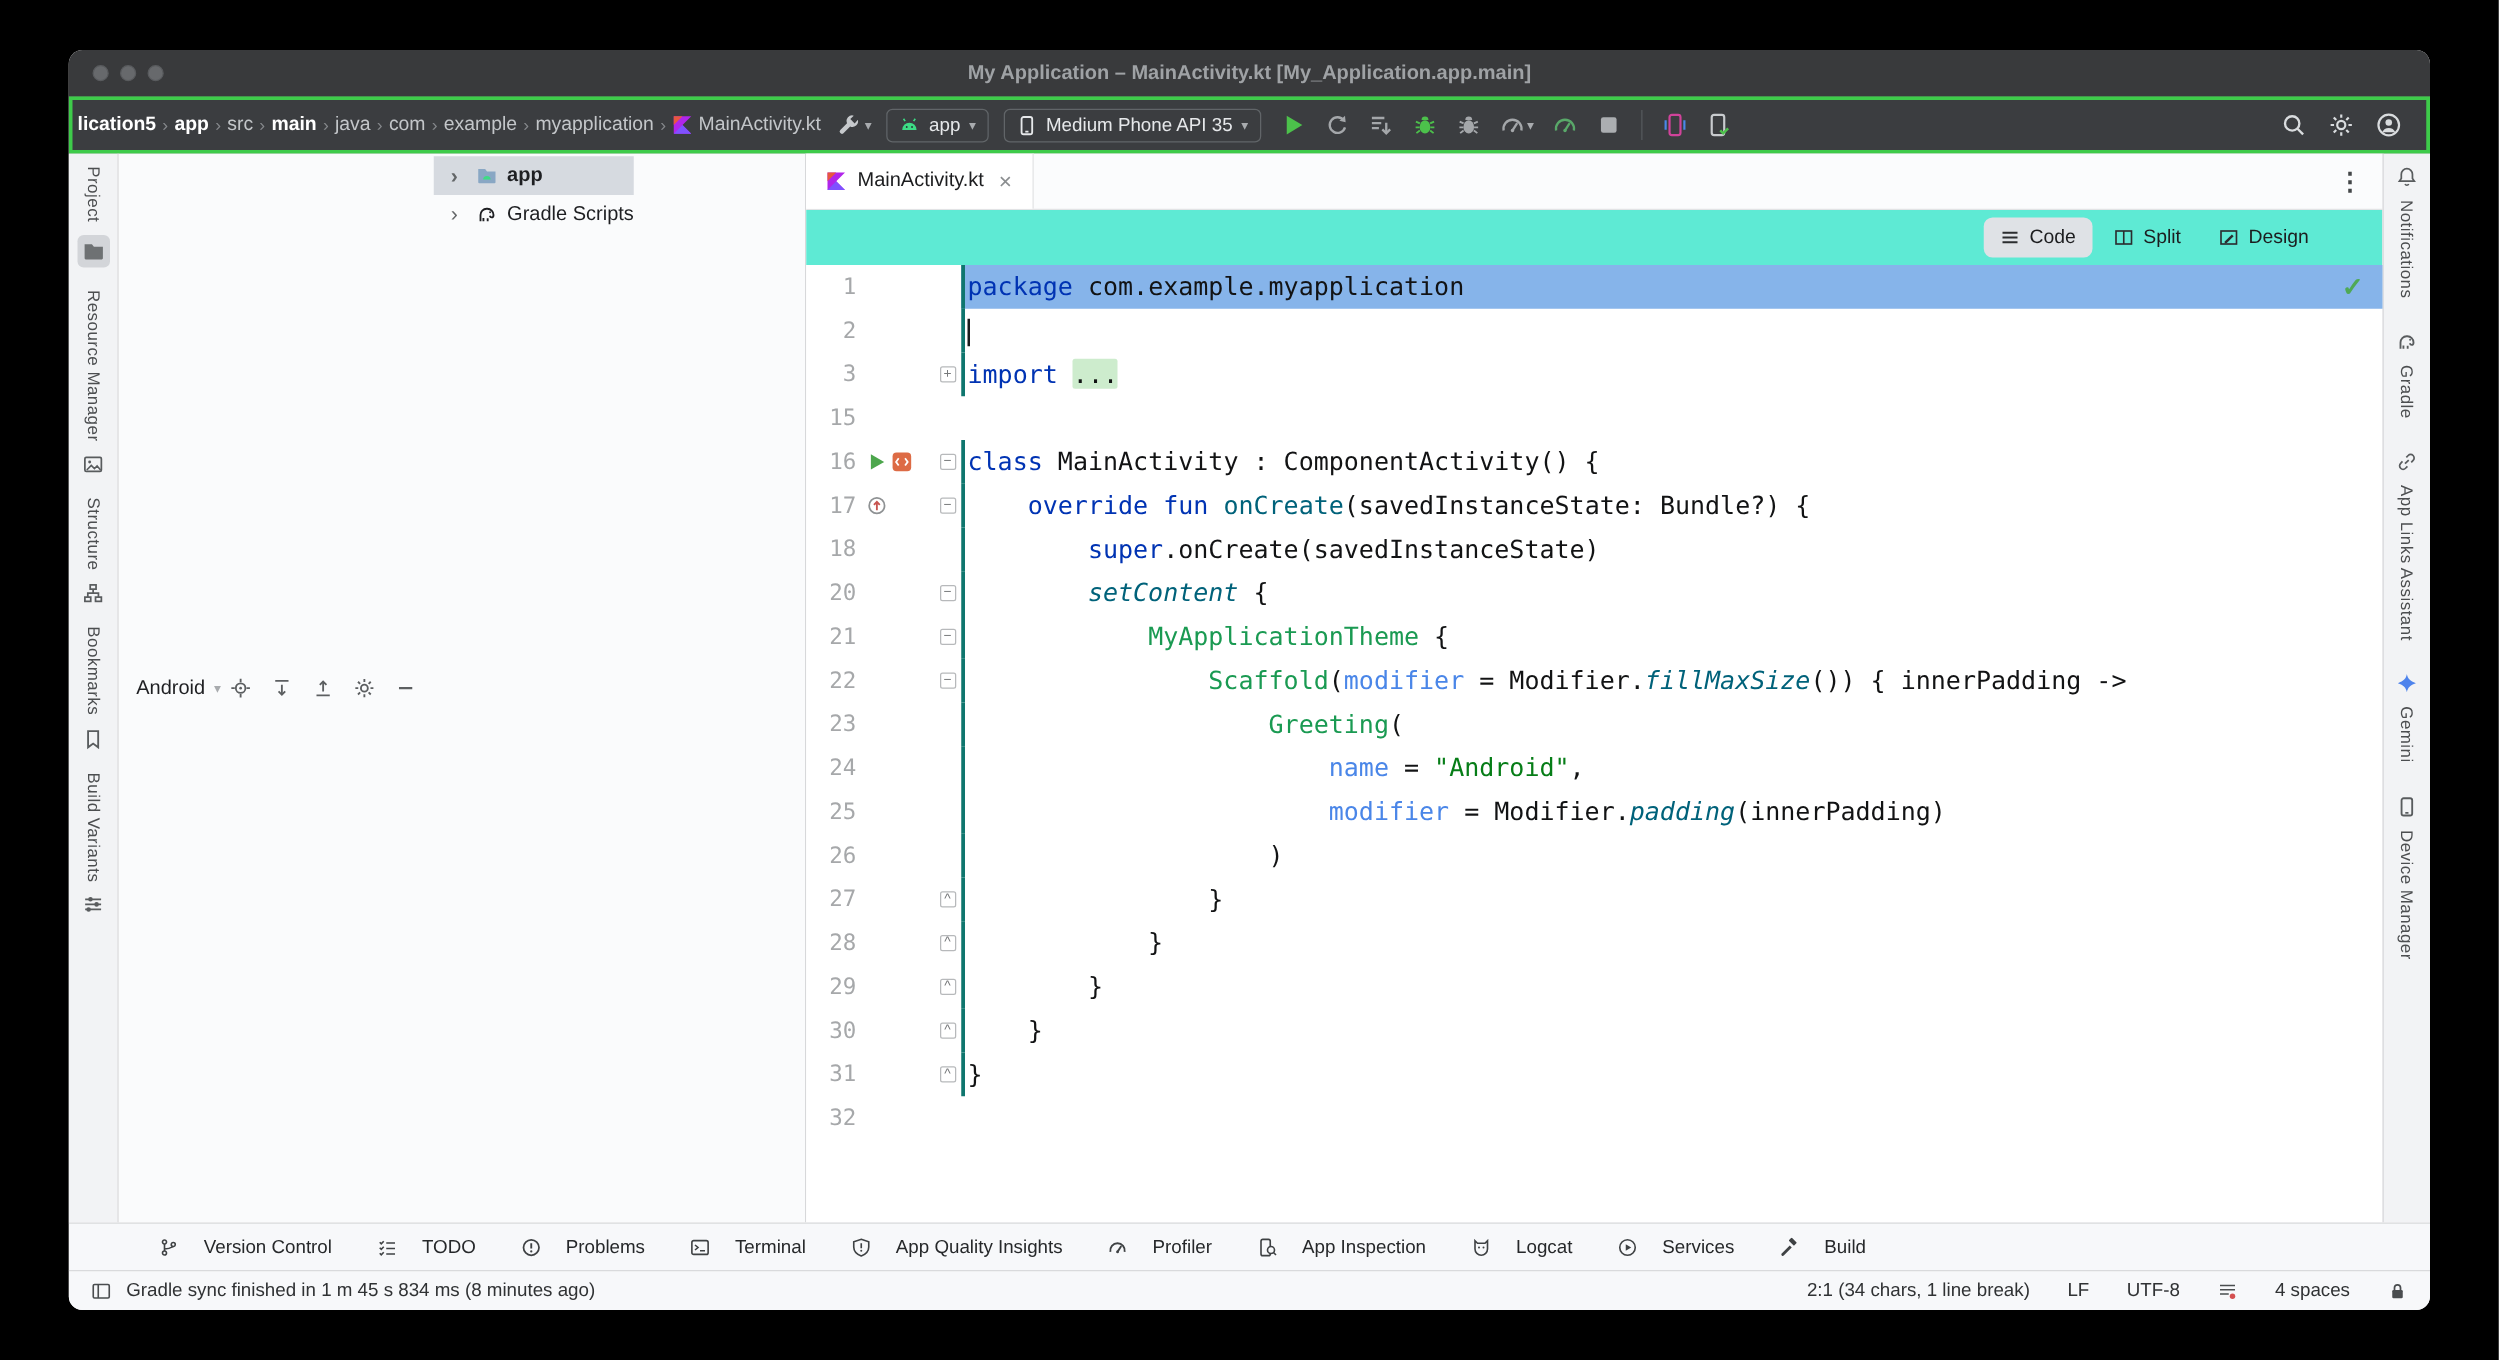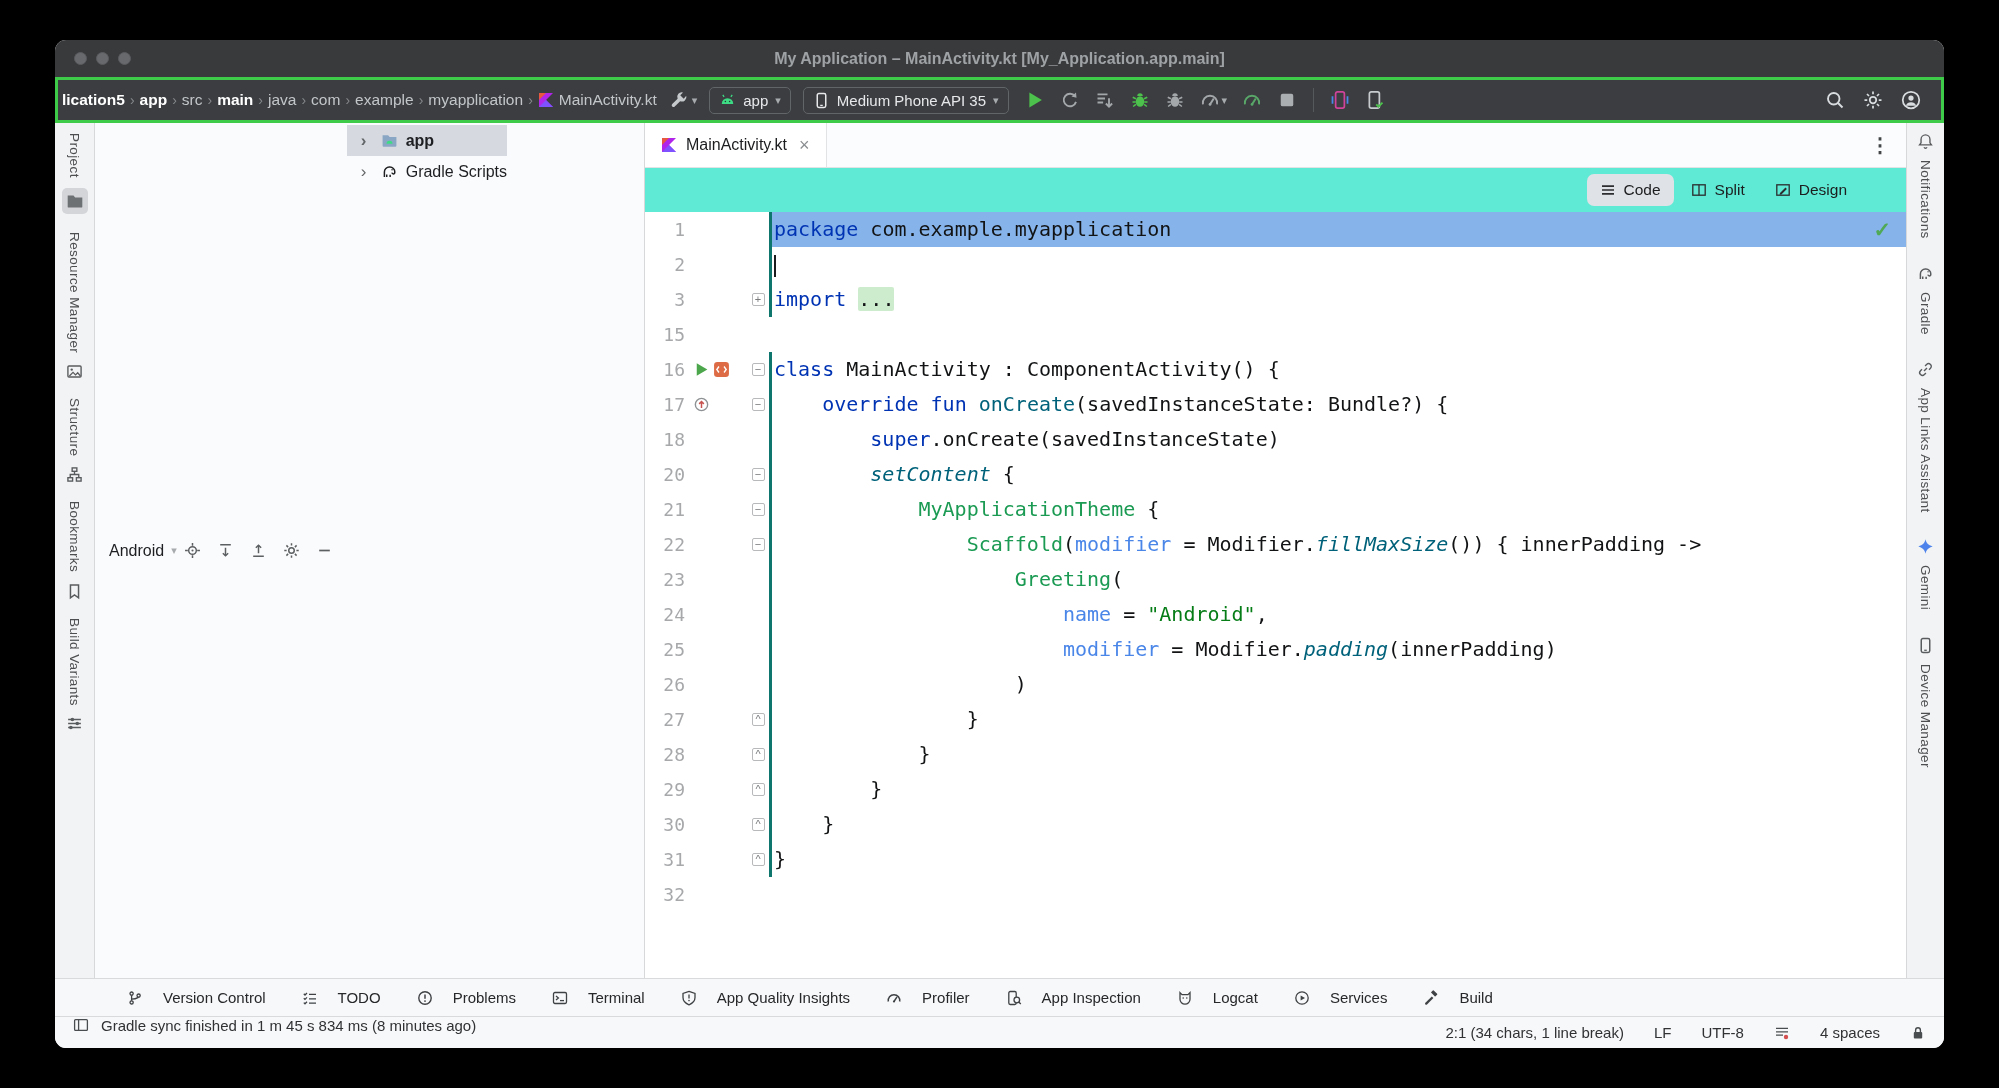--- a/index.html
+++ b/index.html
@@ -89,21 +89,21 @@
   .tk-na  { color:#4a86e8; }
   .tk-str { color:#067d17; }
   .tk-pl  { color:#121314; }
   .tk-fold { background:#cdeccd; border-radius:2px; }
 
   .bottombar { flex:0 0 38px; background:#f7f8fa; border-top:1px solid #d9dadc; display:flex; align-items:center;
                padding-left:72px; gap:36px; }
   .bitem { display:flex; align-items:center; gap:20px; font-size:15px; color:#26282a; }
   .bitem .icon { color:#3f4244; width:16px; height:16px; }
 
-  .statusbar { flex:0 0 32px; background:#f7f8fa; border-top:1px solid #d9dadc; display:flex; 
+  .statusbar { flex:0 0 32px; background:#f7f8fa; border-top:1px solid #d9dadc; display:flex; align-items:center;
                padding:0 18px; gap:12px; font-size:15px; color:#303234; }
   .statusbar .msg { flex:1; }
   .sright { display:flex; align-items:center; gap:30px; }
   .sitem { display:flex; align-items:center; gap:6px; }
   .statusbar .icon { color:#4a4d4f; width:16px; height:16px; }
 </style>
 </head>
 <body>
 
 <div class="window">

